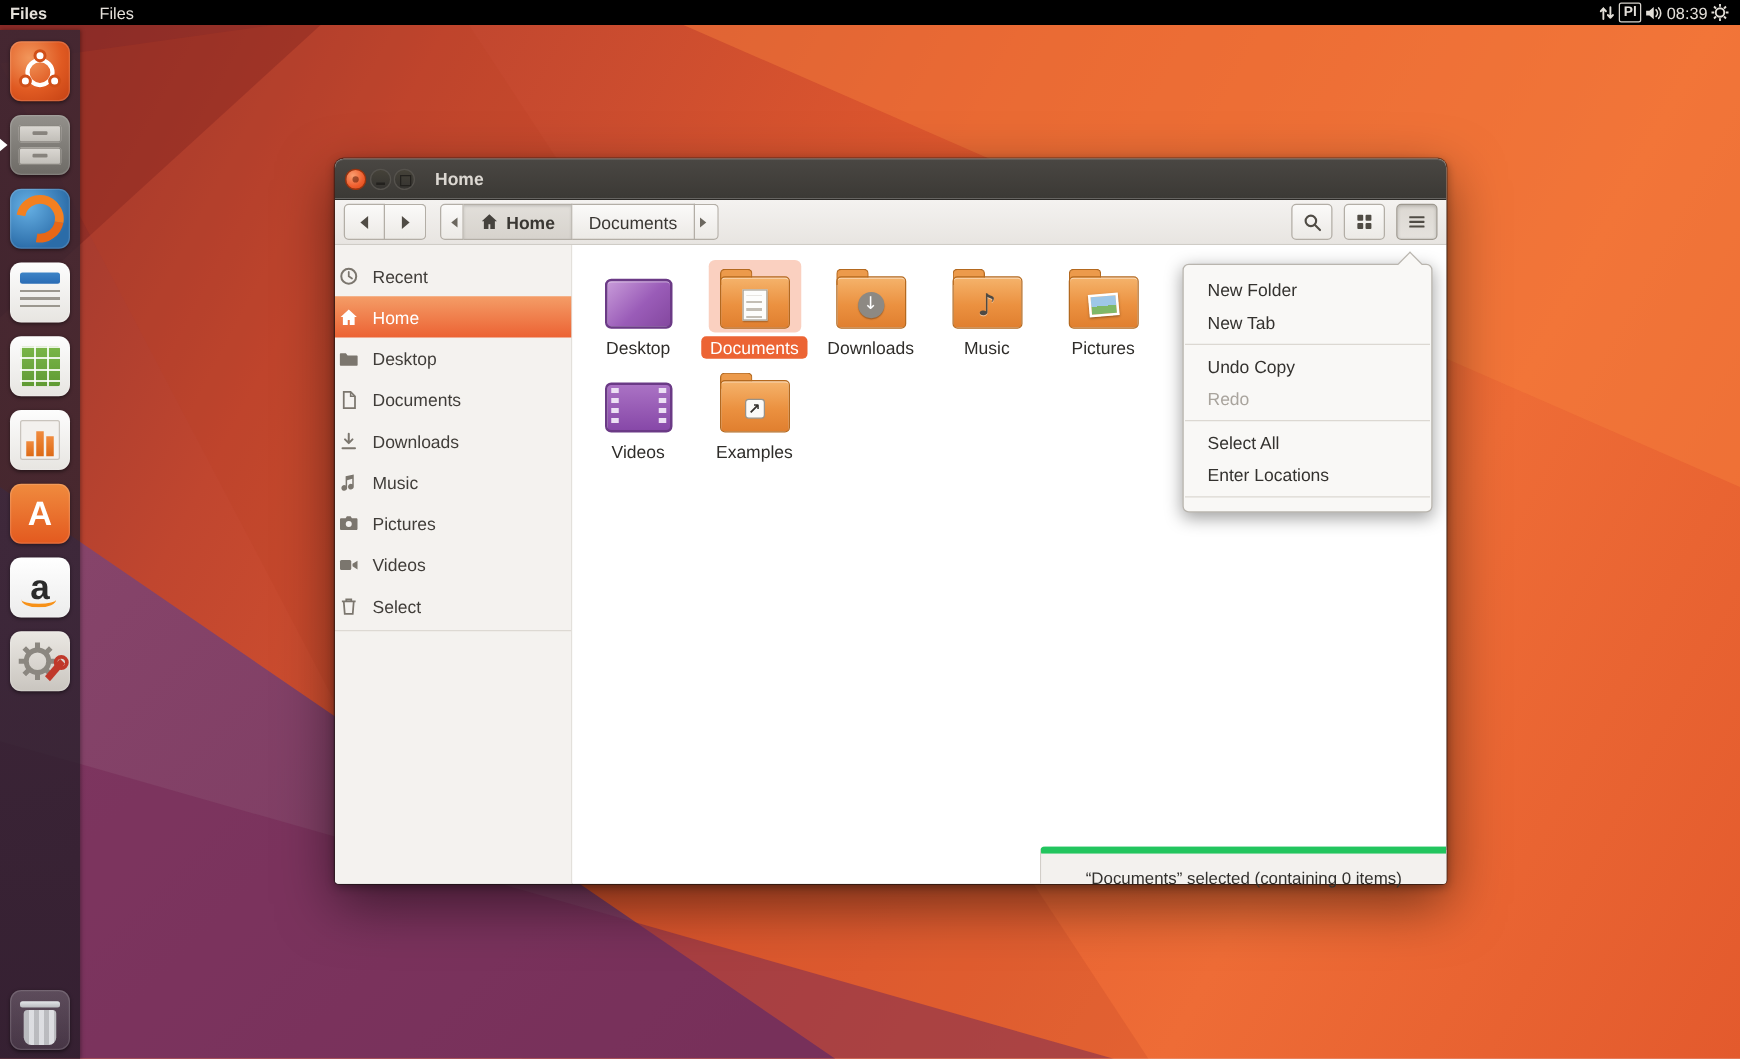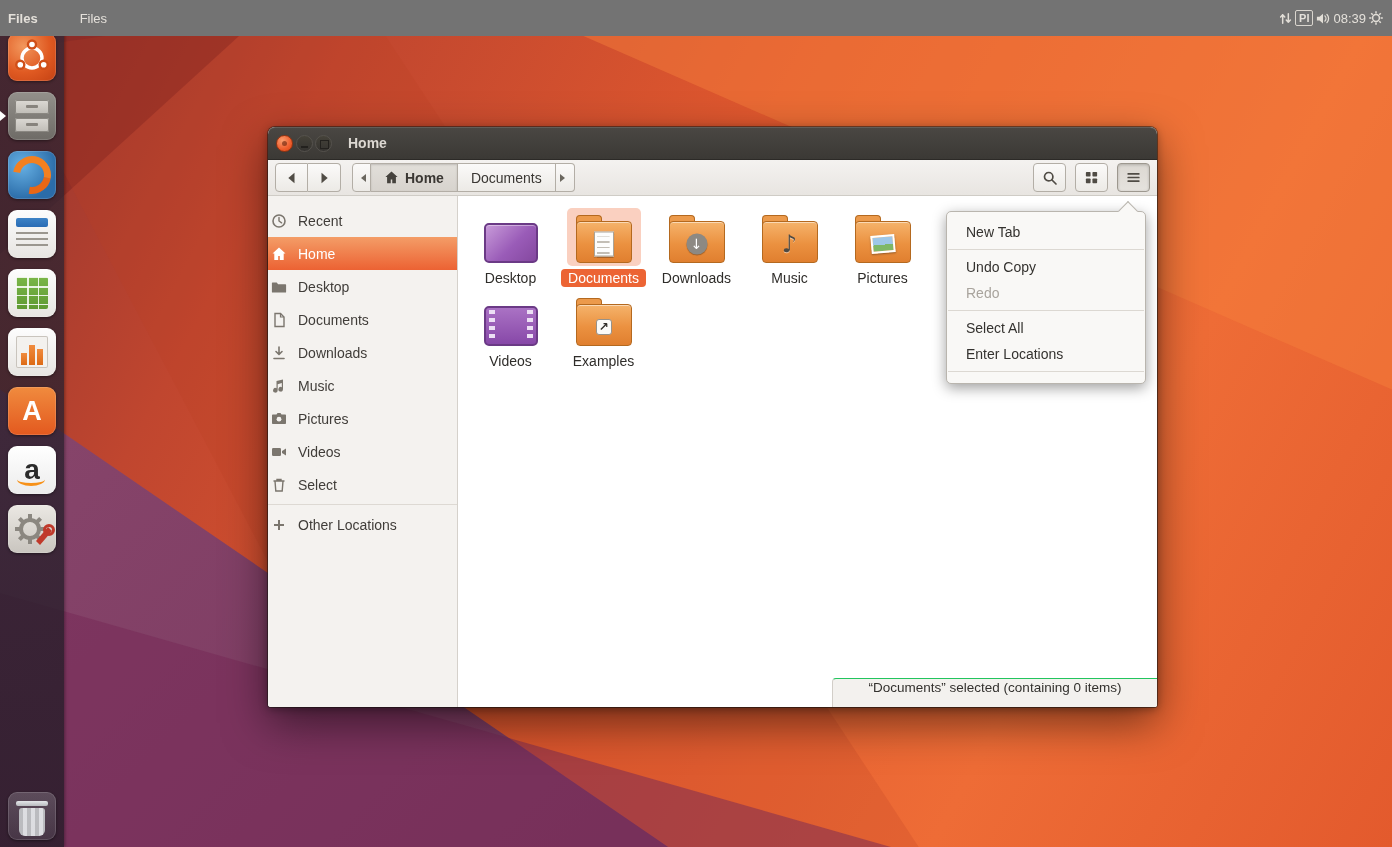--- a/index.html
+++ b/index.html
@@ -10,21 +10,21 @@
   .desktop { position:absolute; inset:0;
     background:linear-gradient(118deg,#93332f 0%,#c0462f 20%,#e0582e 45%,#ee6c36 75%,#e35a2d 100%); }
   .wp { position:absolute; inset:0; }
   .wp-dark-tl   { clip-path:polygon(0 0,20% 0,0 30%); background:rgba(120,32,32,.45); }
   .wp-dark-band { clip-path:polygon(0 6%,26% 0,66% 100%,30% 100%); background:rgba(185,65,38,.22); }
   .wp-bright    { clip-path:polygon(36% 0,100% 0,100% 46%); background:rgba(247,128,60,.45); }
   .wp-purple    { clip-path:polygon(0 46%,48% 100%,0 100%); background:linear-gradient(135deg,#8d4a70,#6e2f55); }
   .wp-purple2   { clip-path:polygon(0 70%,64% 100%,0 100%); background:rgba(118,40,86,.5); }
 
   
-  .topbar { position:absolute; top:0; left:0; right:0; height:36px; background:#737373;
+  .topbar { position:absolute; top:0; left:0; right:0; height:20px; background:#000000;
     color:#e4e0da; display:flex; align-items:center; font-size:13px; z-index:60; }
   .tp-appname { font-weight:bold; margin-left:8px; }
   .tp-menu { margin-left:42px; }
   .tp-right { margin-left:auto; display:flex; align-items:center; gap:2px; margin-right:8px; }
   .kbd-box { border:1px solid #d9d5ce; border-radius:2px; font-size:11px; line-height:14px;
     padding:0 3px; font-weight:bold; }
   .tp-clock { font-size:13px; }
 
   
   .launcher { position:absolute; top:24px; left:0; bottom:0; width:64px; z-index:50;
@@ -178,22 +178,22 @@
   .popover { position:absolute; left:678px; top:84px; width:200px; background:#f9f8f6;
     border:1px solid #b9b5ae; border-radius:5px; padding:7px 0; z-index:30;
     box-shadow:0 4px 14px rgba(0,0,0,.38); }
   .pop-arrow { position:absolute; top:-8px; right:10px; width:14px; height:14px; background:#f9f8f6;
     border-left:1px solid #b9b5ae; border-top:1px solid #b9b5ae; transform:rotate(45deg); }
   .menu-item { height:26px; line-height:26px; padding-left:19px; font-size:14px; color:#34322f; }
   .menu-item.disabled { color:#a9a49d; }
   .menu-sep { height:1px; background:#dcd8d2; margin:4px 1px; }
 
   .statusbar { position:absolute; right:0; bottom:0; height:29px; min-width:325px;
-    background:#f3f1ee; border-top:1px solid #22c55e; border-left:1px solid #d2cec8;
-    border-radius:4px 0 2px 0; display:flex; align-items:flex-end; justify-content:center;
+    background:#f3f1ee; border-top:6px solid #22c55e; border-left:1px solid #d2cec8;
+    border-radius:4px 0 2px 0; display:flex; align-items:flex-start; justify-content:center;
     padding:12px 13px; font-size:13.5px; color:#33312e; }
 </style>
 </head>
 <body>
 
 <div class="desktop">
   <div class="wp wp-dark-tl"></div>
   <div class="wp wp-dark-band"></div>
   <div class="wp wp-bright"></div>
   <div class="wp wp-purple"></div>
@@ -395,26 +395,20 @@
       </svg>
       <span>Videos</span>
     </div>
     <div class="side-item">
       <svg width="16" height="16" viewBox="0 0 16 16" fill="none" stroke="#7b766e" stroke-width="1.4">
         <path d="M2.5 4h11M6 4V2.5h4V4M4 4l.8 10h6.4L12 4"></path>
       </svg>
       <span>Select</span>
     </div>
     <div class="side-sep"></div>
-    <div class="side-item">
-      <svg width="16" height="16" viewBox="0 0 16 16" fill="#7b766e">
-        <path d="M7 3h2v4h4v2H9v4H7V9H3V7h4z"></path>
-      </svg>
-      <span>Other Locations</span>
-    </div>
   </div>
 
   <div class="content">
     <div class="file-grid">
 
       <div class="file-cell">
         <div class="ficon">
             <div class="icon-desktop"></div>
           </div>
         <span class="file-label">Desktop</span>
@@ -479,20 +473,21 @@
 
     </div>
 
     <div class="statusbar">
       <span>“Documents” selected  (containing 0 items)</span>
     </div>
   </div>
 
   <div class="popover">
     <div class="pop-arrow"></div>
+    <div class="menu-item">New Folder</div>
     <div class="menu-item">New Tab</div>
     <div class="menu-sep"></div>
     <div class="menu-item">Undo Copy</div>
     <div class="menu-item disabled">Redo</div>
     <div class="menu-sep"></div>
     <div class="menu-item">Select All</div>
     <div class="menu-item">Enter Locations</div>
     <div class="menu-sep"></div>
   </div>
 

